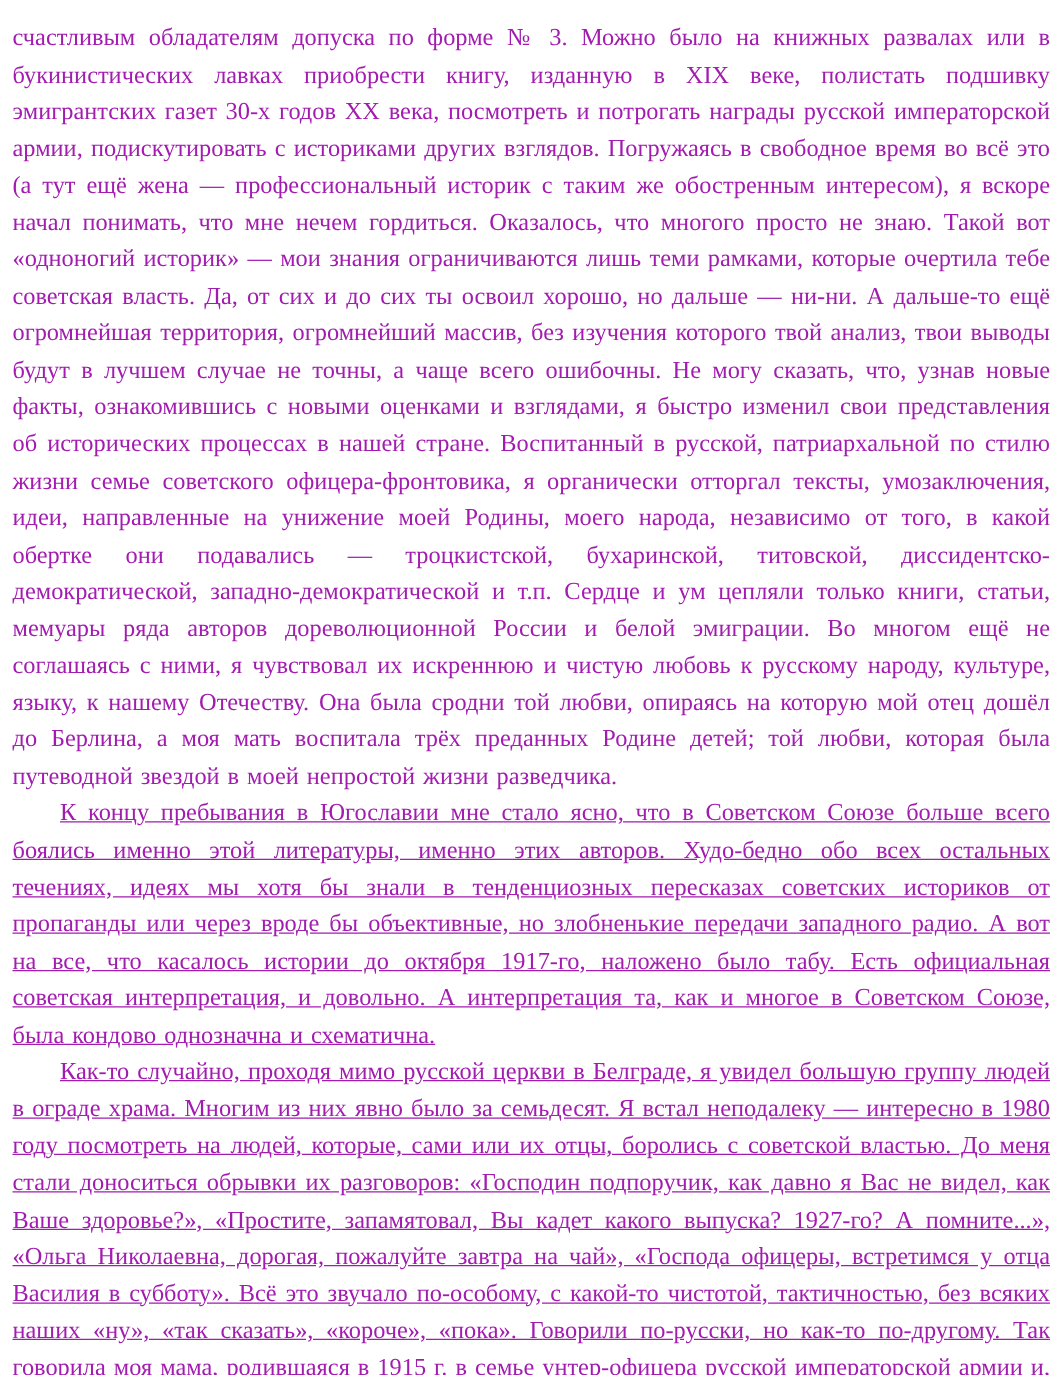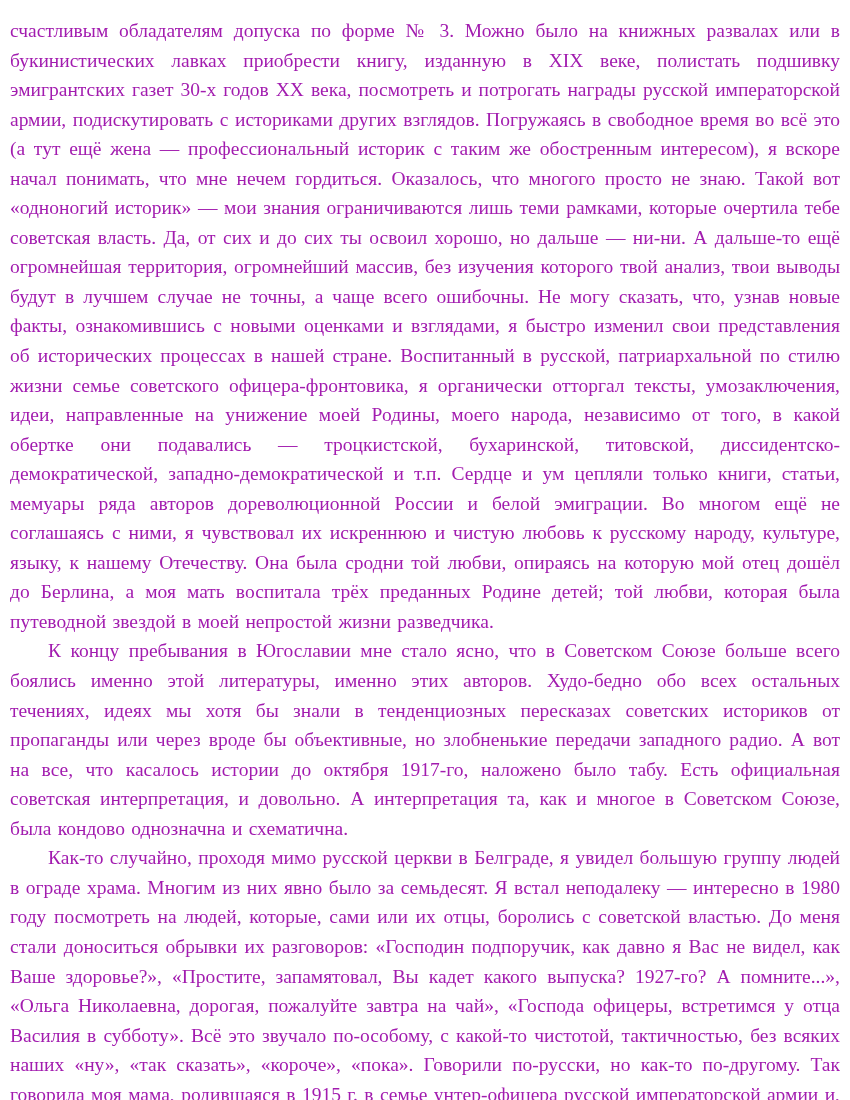--- a/index.html
+++ b/index.html
@@ -24,20 +24,21 @@
   }
   .page p {
     margin: 0;
     padding: 0;
     text-align: justify;
     text-justify: inter-word;
     word-spacing: 1.5px;
   }
   .page p.indent {
     text-indent: 38px;
+    text-decoration: underline;
   }
 </style>
 </head>
 <body>
 
 <div class="page">
   <p>счастливым обладателям допуска по форме № 3. Можно было на книжных развалах или в букинистических лавках приобрести книгу, изданную в XIX веке, полистать подшивку эмигрантских газет 30-х годов XX века, посмотреть и потрогать награды русской императорской армии, подискутировать с историками других взглядов. Погружаясь в свободное время во всё это (а тут ещё жена — профессиональный историк с таким же обостренным интересом), я вскоре начал понимать, что мне нечем гордиться. Оказалось, что многого просто не знаю. Такой вот «одноногий историк» — мои знания ограничиваются лишь теми рамками, которые очертила тебе советская власть. Да, от сих и до сих ты освоил хорошо, но дальше — ни-ни. А дальше-то ещё огромнейшая территория, огромнейший массив, без изучения которого твой анализ, твои выводы будут в лучшем случае не точны, а чаще всего ошибочны. Не могу сказать, что, узнав новые факты, ознакомившись с новыми оценками и взглядами, я быстро изменил свои представления об исторических процессах в нашей стране. Воспитанный в русской, патриархальной по стилю жизни семье советского офицера-фронтовика, я органически отторгал тексты, умозаключения, идеи, направленные на унижение моей Родины, моего народа, независимо от того, в какой обертке они подавались — троцкистской, бухаринской, титовской, диссидентско-демократической, западно-демократической и т.п. Сердце и ум цепляли только книги, статьи, мемуары ряда авторов дореволюционной России и белой эмиграции. Во многом ещё не соглашаясь с ними, я чувствовал их искреннюю и чистую любовь к русскому народу, культуре, языку, к нашему Отечеству. Она была сродни той любви, опираясь на которую мой отец дошёл до Берлина, а моя мать воспитала трёх преданных Родине детей; той любви, которая была путеводной звездой в моей непростой жизни разведчика.</p>
   <p class="indent">К концу пребывания в Югославии мне стало ясно, что в Советском Союзе больше всего боялись именно этой литературы, именно этих авторов. Худо-бедно обо всех остальных течениях, идеях мы хотя бы знали в тенденциозных пересказах советских историков от пропаганды или через вроде бы объективные, но злобненькие передачи западного радио. А вот на все, что касалось истории до октября 1917-го, наложено было табу. Есть официальная советская интерпретация, и довольно. А интерпретация та, как и многое в Советском Союзе, была кондово однозначна и схематична.</p>
   <p class="indent">Как-то случайно, проходя мимо русской церкви в Белграде, я увидел большую группу людей в ограде храма. Многим из них явно было за семьдесят. Я встал неподалеку — интересно в 1980 году посмотреть на людей, которые, сами или их отцы, боролись с советской властью. До меня стали доноситься обрывки их разговоров: «Господин подпоручик, как давно я Вас не видел, как Ваше здоровье?», «Простите, запамятовал, Вы кадет какого выпуска? 1927-го? А помните...», «Ольга Николаевна, дорогая, пожалуйте завтра на чай», «Господа офицеры, встретимся у отца Василия в субботу». Всё это звучало по-особому, с какой-то чистотой, тактичностью, без всяких наших «ну», «так сказать», «короче», «пока». Говорили по-русски, но как-то по-другому. Так говорила моя мама, родившаяся в 1915 г. в семье унтер-офицера русской императорской армии и, благодаря домашнему воспитанию, сохранившая чистый русский до конца своей жизни. И вдруг пришла мысль: «Почему эти симпатичные, милые старики и старушки здесь, в Белграде, а не в Москве, в Курске, Иркутске? Почему они, их родители, покинули Родину? Ведь они её не только не забыли, но за тысячи километров от неё продолжают жить и умирать русскими?» Впервые я задал вопрос самому себе: а действительно ли «мой адрес не дом и не улица, мой адрес Советский Союз»? Ведь до меня и моих родителей были дед, прадед, прапрадед, десятки поколений Решетниковых. У них, получается, адрес был другой, Родина была другая — Русь, Россия.</p>
 

